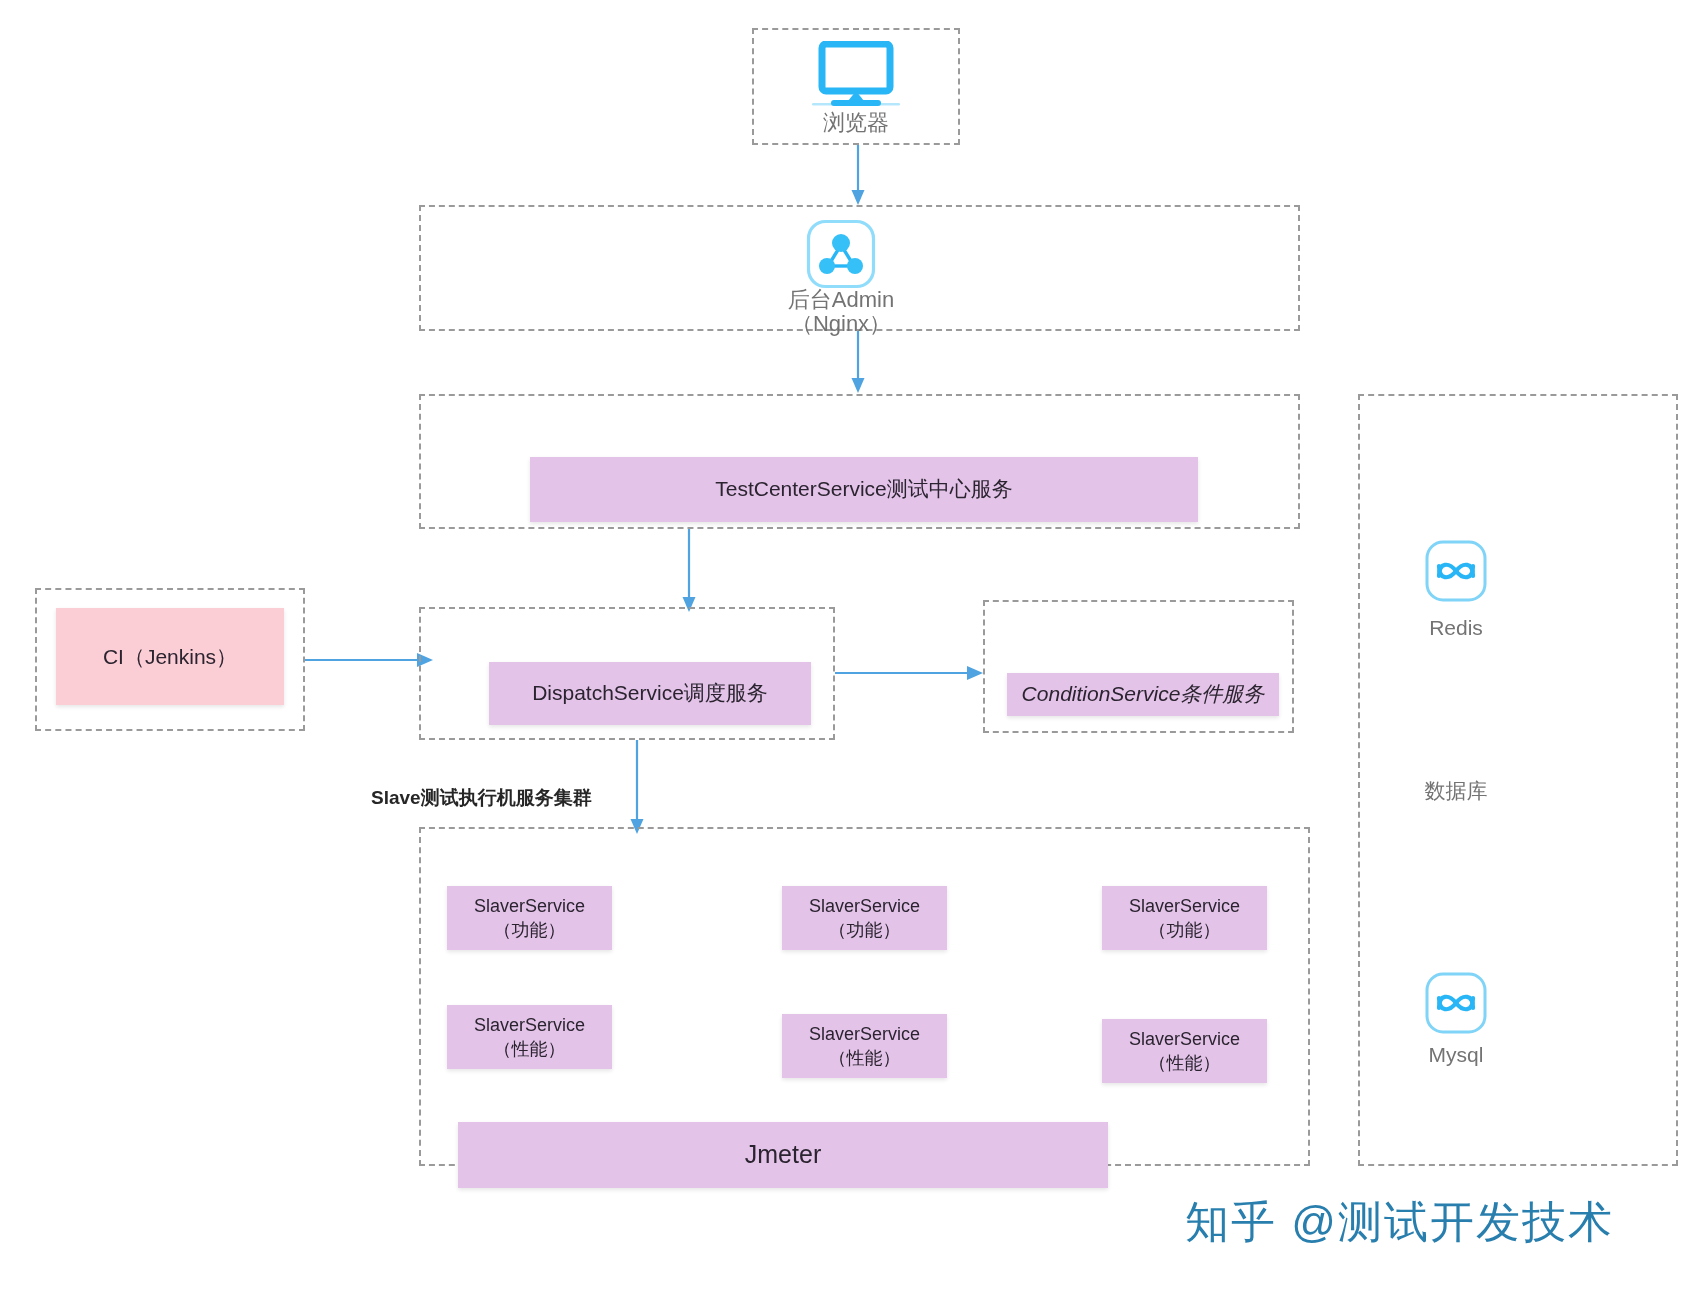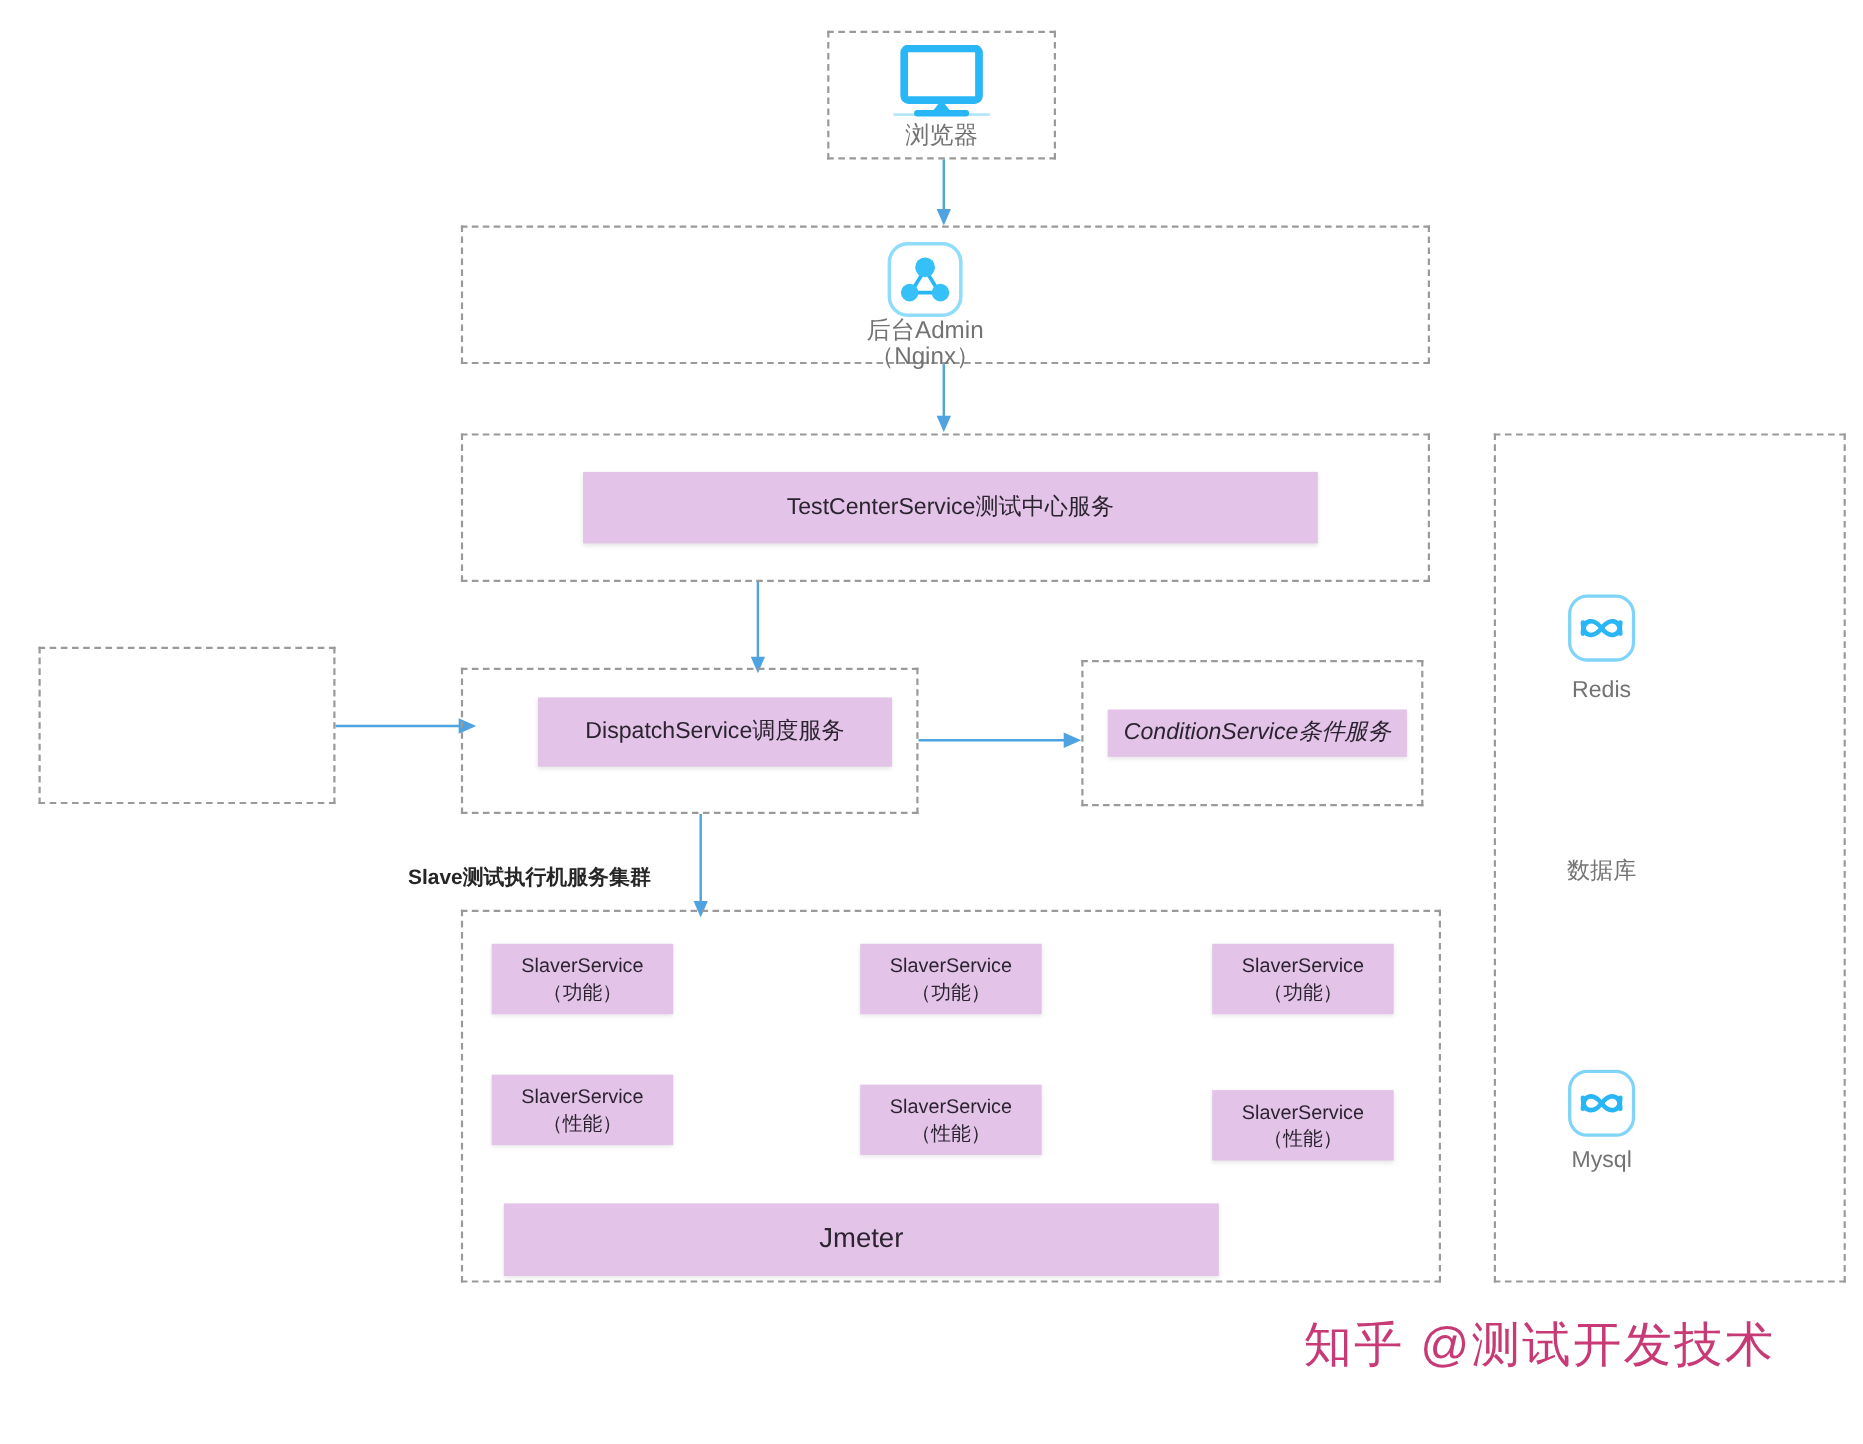--- a/index.html
+++ b/index.html
@@ -28,20 +28,21 @@
     position: absolute;
     background: #e3c3e8;
     box-sizing: border-box;
     display: flex;
     align-items: center;
     justify-content: center;
     text-align: center;
     line-height: 1.35;
     color: #2b2430;
     box-shadow: 0 2px 4px rgba(0,0,0,0.10);
+    margin-top: 28px;
   }
   .pink-box {
     position: absolute;
     background: #fbcdd4;
     box-sizing: border-box;
     display: flex;
     align-items: center;
     justify-content: center;
     text-align: center;
     color: #2b2430;
@@ -58,21 +59,21 @@
     display: flex;
     align-items: center;
     justify-content: center;
   }
   .arrow {
     position: absolute;
   }
   .arrow svg { display: block; overflow: visible; }
   .watermark {
     position: absolute;
-    color: #be185d;
+    color: #0369a1;
     opacity: 0.85;
     white-space: nowrap;
     font-weight: 500;
     letter-spacing: 2px;
   }
   .two-line { display: block; }
 </style>
 </head>
 <body>
 
@@ -128,20 +129,21 @@
 
   <div class="arrow" style="left:676px; top:529px; width:26px; height:85px;">
     <svg width="26" height="85" viewBox="0 0 26 85">
       <line x1="13" y1="0" x2="13" y2="71" stroke="#4ea3e0" stroke-width="2.2"></line>
       <path d="M13 83 L6.5 68 L19.5 68 Z" fill="#4ea3e0"></path>
     </svg>
   </div>
 
   <div class="dashed-box" style="left:35px; top:588px; width:270px; height:143px;"></div>
 
+  <div class="pink-box" style="left:56px; top:608px; width:228px; height:97px; font-size:21px;">CI（Jenkins）</div>
 
   <div class="arrow" style="left:305px; top:647px; width:130px; height:26px;">
     <svg width="130" height="26" viewBox="0 0 130 26">
       <line x1="0" y1="13" x2="114" y2="13" stroke="#4ea3e0" stroke-width="2.2"></line>
       <path d="M128 13 L112 6 L112 20 Z" fill="#4ea3e0"></path>
     </svg>
   </div>
 
   <div class="dashed-box" style="left:419px; top:607px; width:416px; height:133px;"></div>
 

